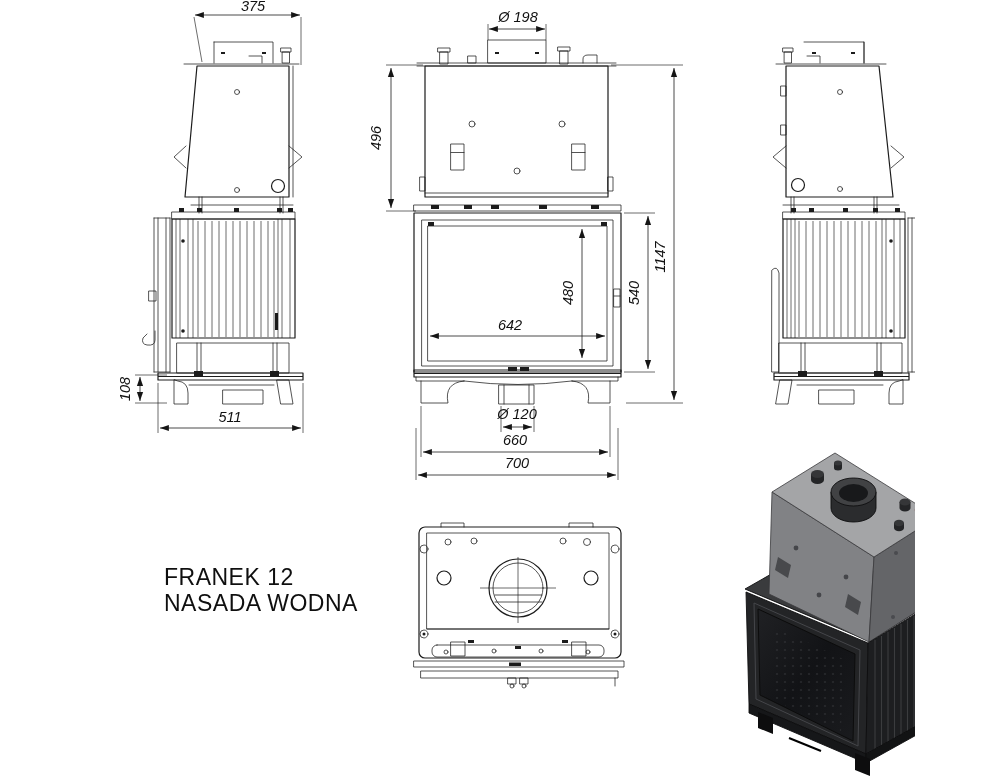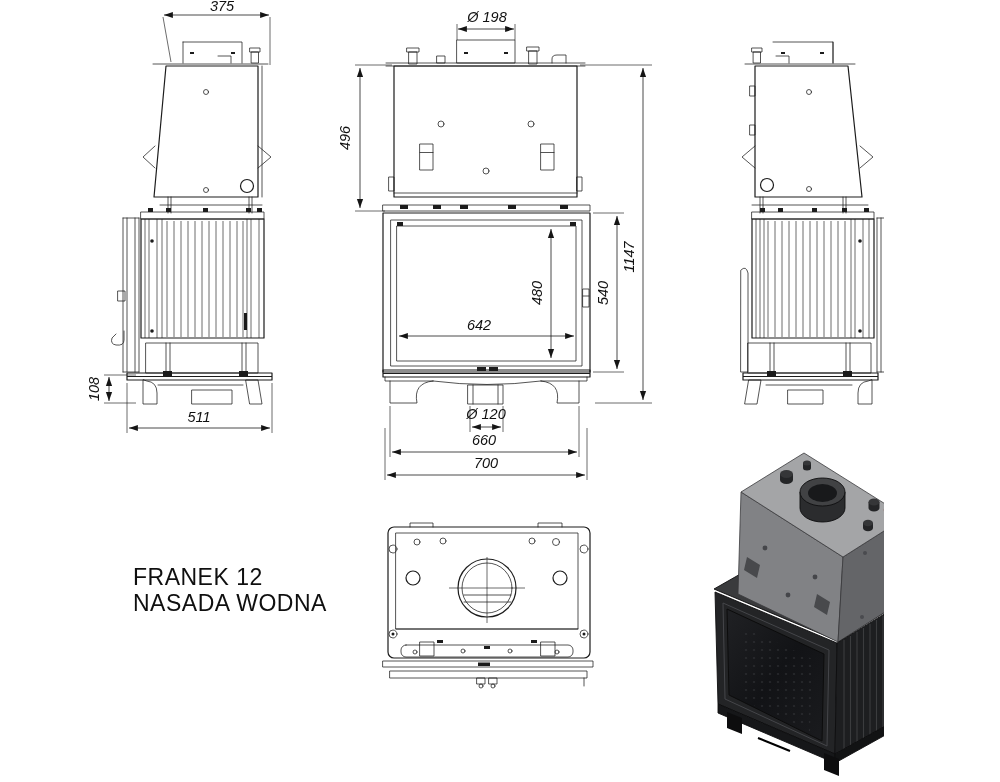--- a/index.html
+++ b/index.html
@@ -1,17 +1,17 @@
 <!DOCTYPE html>
 <html style="--line: #1c1c1c; --background: #ffffff; --render_top: #a4a5a7; --render_front: #818285; --render_side: #646568; --render_body: #232426; --render_ribs_side: #1d1e20; --render_glass: #141518; --render_flue: #2b2c2e;"><head>
 <meta charset="utf-8">
 <style>
   html,body{margin:0;padding:0;background:#fff;}
   .canvas{position:relative;width:884px;height:782px;background:var(--background,#fff);overflow:hidden;
-          font-family:"Liberation Sans", sans-serif;}
+          font-family:"Liberation Sans", sans-serif;padding-left:31px;}
   svg{display:block;}
   
   .o1{fill:none;stroke:var(--line,#1c1c1c);stroke-width:1.2;stroke-linejoin:round;stroke-linecap:round;}
   .o2{fill:none;stroke:var(--line,#1c1c1c);stroke-width:.75;stroke-linejoin:round;stroke-linecap:round;}
   .fin{fill:none;stroke:var(--line,#1c1c1c);stroke-width:.65;}
   .ext{fill:none;stroke:var(--line,#1c1c1c);stroke-width:.65;}
   .dim{fill:none;stroke:var(--line,#1c1c1c);stroke-width:.8;
        marker-start:url(#ar);marker-end:url(#ar);}
   .blk{fill:var(--line,#1c1c1c);stroke:none;}
   .dt{font:italic 14.5px "Liberation Sans", sans-serif;fill:#111;}

